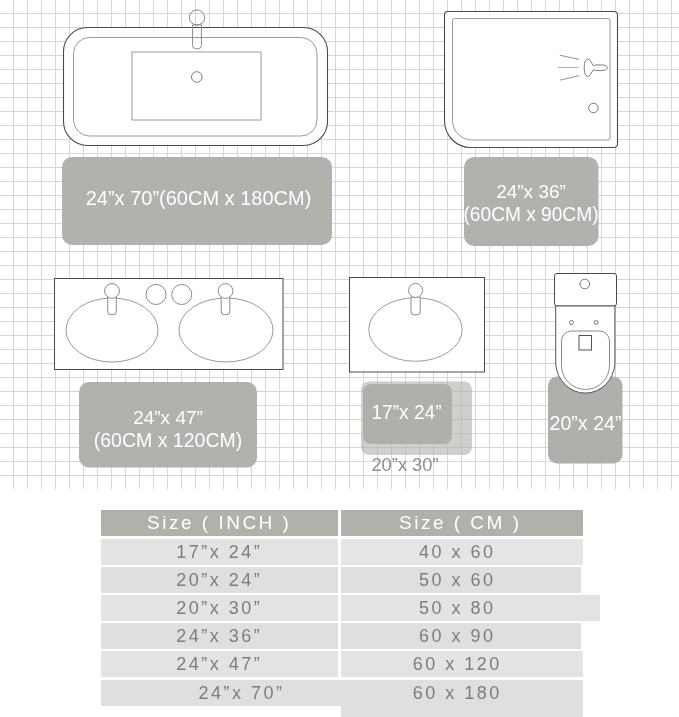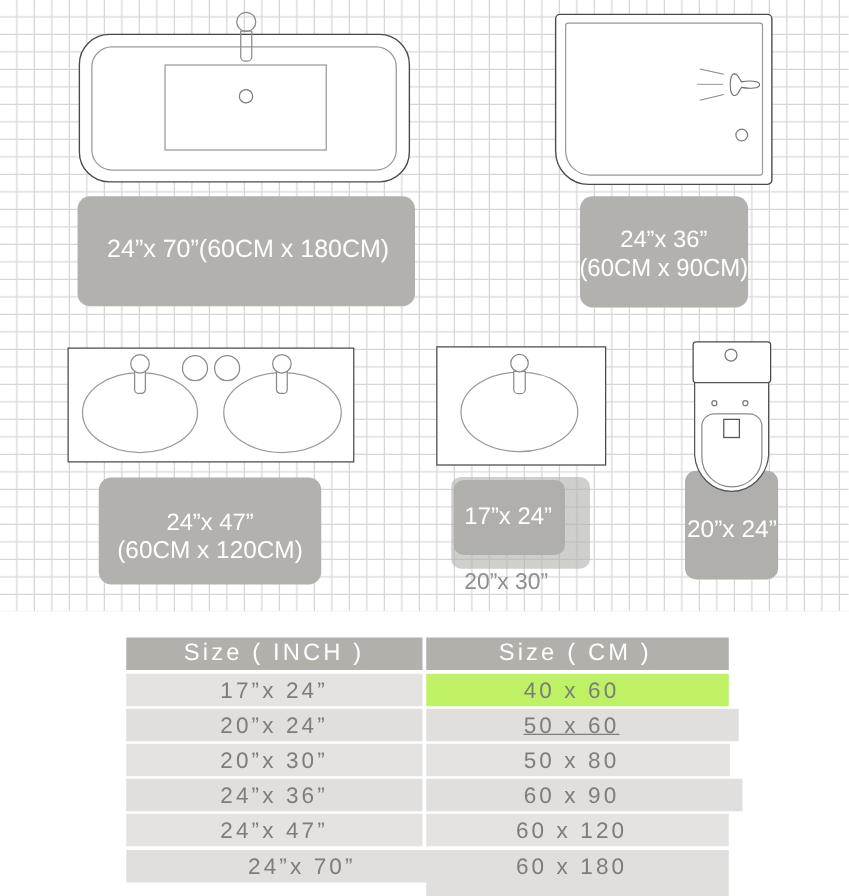--- a/index.html
+++ b/index.html
@@ -128,33 +128,33 @@
 </svg>
 
 
 <div class="hdr" style="left:101px;top:510px;width:236.5px;height:26px;line-height:26px;">Size ( INCH )</div>
 
 <div class="hdr" style="left:340.5px;top:510px;width:227.5px;padding-left:6px;padding-right:9px;height:26px;line-height:26px;">Size ( CM )</div>
 
 
 <div class="cell" style="left:101px;top:538.5px;width:236.5px;height:26px;line-height:26px;background:#e4e3e1;">17”x 24”</div>
 
-<div class="cell" style="left:340.5px;top:538.5px;width:233.5px;padding-right:9px;height:26px;line-height:26px;background:#bef264;">40 x 60</div>
+<div class="cell" style="left:340.5px;top:538.5px;width:233.5px;padding-right:9px;height:26px;line-height:26px;background:#e5e5e5;">40 x 60</div>
 
 <div class="cell" style="left:101px;top:566.7px;width:236.5px;height:26px;line-height:26px;background:#e0dfdd;">20”x 24”</div>
 
-<div class="cell" style="left:340.5px;top:566.7px;width:233.5px;padding-right:17px;height:26px;line-height:26px;background:#e0dfdd;text-decoration:underline;">50 x 60</div>
+<div class="cell" style="left:340.5px;top:566.7px;width:233.5px;padding-right:7px;height:26px;line-height:26px;background:#e0dfdd;">50 x 60</div>
 
 <div class="cell" style="left:101px;top:594.9px;width:236.5px;height:26px;line-height:26px;background:#e4e3e1;">20”x 30”</div>
 
-<div class="cell" style="left:340.5px;top:594.9px;width:233.5px;padding-right:10px;height:26px;line-height:26px;background:#e4e3e1;">50 x 80</div>
+<div class="cell" style="left:340.5px;top:594.9px;width:233.5px;padding-right:26px;height:26px;line-height:26px;background:#e4e3e1;">50 x 80</div>
 
 <div class="cell" style="left:101px;top:623.1px;width:236.5px;height:26px;line-height:26px;background:#e0dfdd;">24”x 36”</div>
 
-<div class="cell" style="left:340.5px;top:623.1px;width:233.5px;padding-right:20px;height:26px;line-height:26px;background:#e0dfdd;">60 x 90</div>
+<div class="cell" style="left:340.5px;top:623.1px;width:233.5px;padding-right:7px;height:26px;line-height:26px;background:#e0dfdd;">60 x 90</div>
 
 <div class="cell" style="left:101px;top:651.3px;width:236.5px;height:26px;line-height:26px;background:#e4e3e1;">24”x 47”</div>
 
 <div class="cell" style="left:340.5px;top:651.3px;width:233.5px;padding-right:9px;height:26px;line-height:26px;background:#e4e3e1;">60 x 120</div>
 
 <div class="cell" style="left:101px;top:679.5px;width:281px;height:26px;line-height:26px;background:#e0dfdd;">24”x 70”</div>
 
 <div class="cell" style="left:340.5px;top:679.5px;width:233.5px;padding-right:9px;height:38px;line-height:26px;background:#e0dfdd;">60 x 180</div>
 </div>
 

